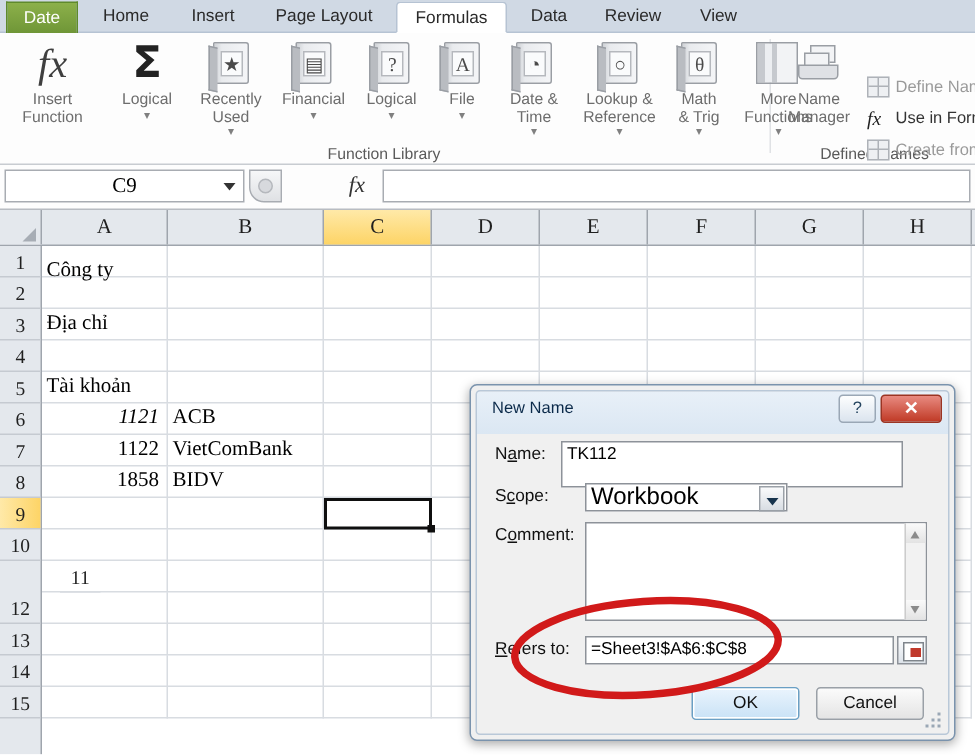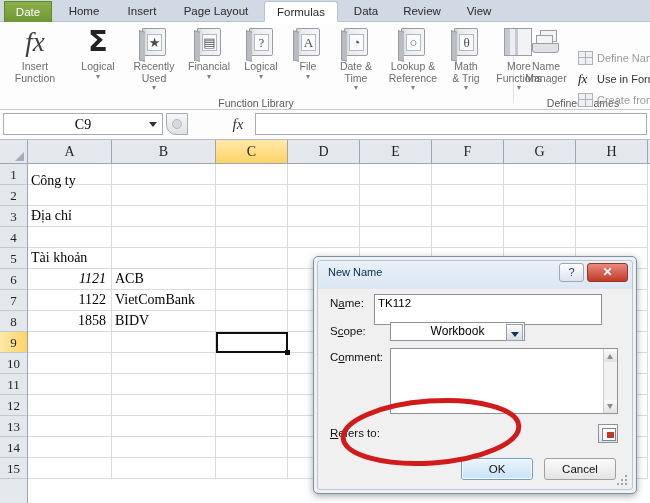--- a/index.html
+++ b/index.html
@@ -247,21 +247,21 @@
     position: absolute; font-size: 11.5px; color: #111;
   }
   .f-lbl u { text-decoration: underline; }
   .f-input {
     position: absolute; background: #fff; border: 1px solid #8d9299;
     font-size: 11.5px; color: #000; line-height: 17px; padding: 0 3px;
     overflow: hidden; white-space: nowrap;
   }
   .f-select {
     position: absolute; background: #fff; border: 1px solid #8d9299;
-    font-size: 12px; color: #000; line-height: 17px; padding: 0 3px; text-align: center;
+    font-size: 16px; color: #000; line-height: 17px; padding: 0 3px;
   }
   .sel-arrow {
     position: absolute; right: 1px; top: 1px; width: 17px; height: 17px;
     background: linear-gradient(to bottom,#fafbfc,#d8dde3);
     border: 1px solid #9aa0a7;
   }
   .sel-arrow:after {
     content: ""; position: absolute; left: 4px; top: 7px;
     border-left: 4px solid transparent; border-right: 4px solid transparent;
     border-top: 5px solid #16334d;
@@ -494,21 +494,21 @@
           <div class="rh" style="top: 0px;">1</div>
           <div class="rh" style="top: 21px;">2</div>
           <div class="rh" style="top: 42px;">3</div>
           <div class="rh" style="top: 63px;">4</div>
           <div class="rh" style="top: 84px;">5</div>
           <div class="rh" style="top: 105px;">6</div>
           <div class="rh" style="top: 126px;">7</div>
           <div class="rh" style="top: 147px;">8</div>
           <div class="rh sel" style="top: 168px;">9</div>
           <div class="rh" style="top: 189px;">10</div>
-          <div class="rh" style="top: 210px;">11</div>
+          <div class="rh" style="top: 210px; margin-left: 40px;">11</div>
           <div class="rh" style="top: 231px;">12</div>
           <div class="rh" style="top: 252px;">13</div>
           <div class="rh" style="top: 273px;">14</div>
           <div class="rh" style="top: 294px;">15</div>
         </div>
     </div>
     <div class="cellarea">
       <div id="gridlines-host">
           <div class="cell" style="left: 0px; width: 84px; top: 0px;"></div>
           <div class="cell" style="left: 84px; width: 104px; top: 0px;"></div>
@@ -673,20 +673,21 @@
         <span></span>
         <div class="vscroll">
           <div class="vs-up"></div>
           <div class="vs-dn"></div>
         </div>
       </div>
 
       <div class="f-lbl" style="left:12px; top:166px;">
         <u>R</u><span>efers to:</span>
       </div>
+      <div class="f-input" style="left:72px; top:163px; width:206px; height:19px;">=Sheet3!$A$6:$C$8</div>
       <div class="rangebtn" style="left:280px; top:163px;"></div>
 
       <div class="dlg-btn cancel" style="left:226px; top:197px;">Cancel</div>
       <div class="dlg-btn ok" style="left:143px; top:197px;">OK</div>
 
       <div class="grip">
         <i style="left:8px;top:8px"></i>
           <i style="left:4px;top:8px"></i>
         <i style="left:8px;top:4px"></i>
           <i style="left:0px;top:8px"></i>

